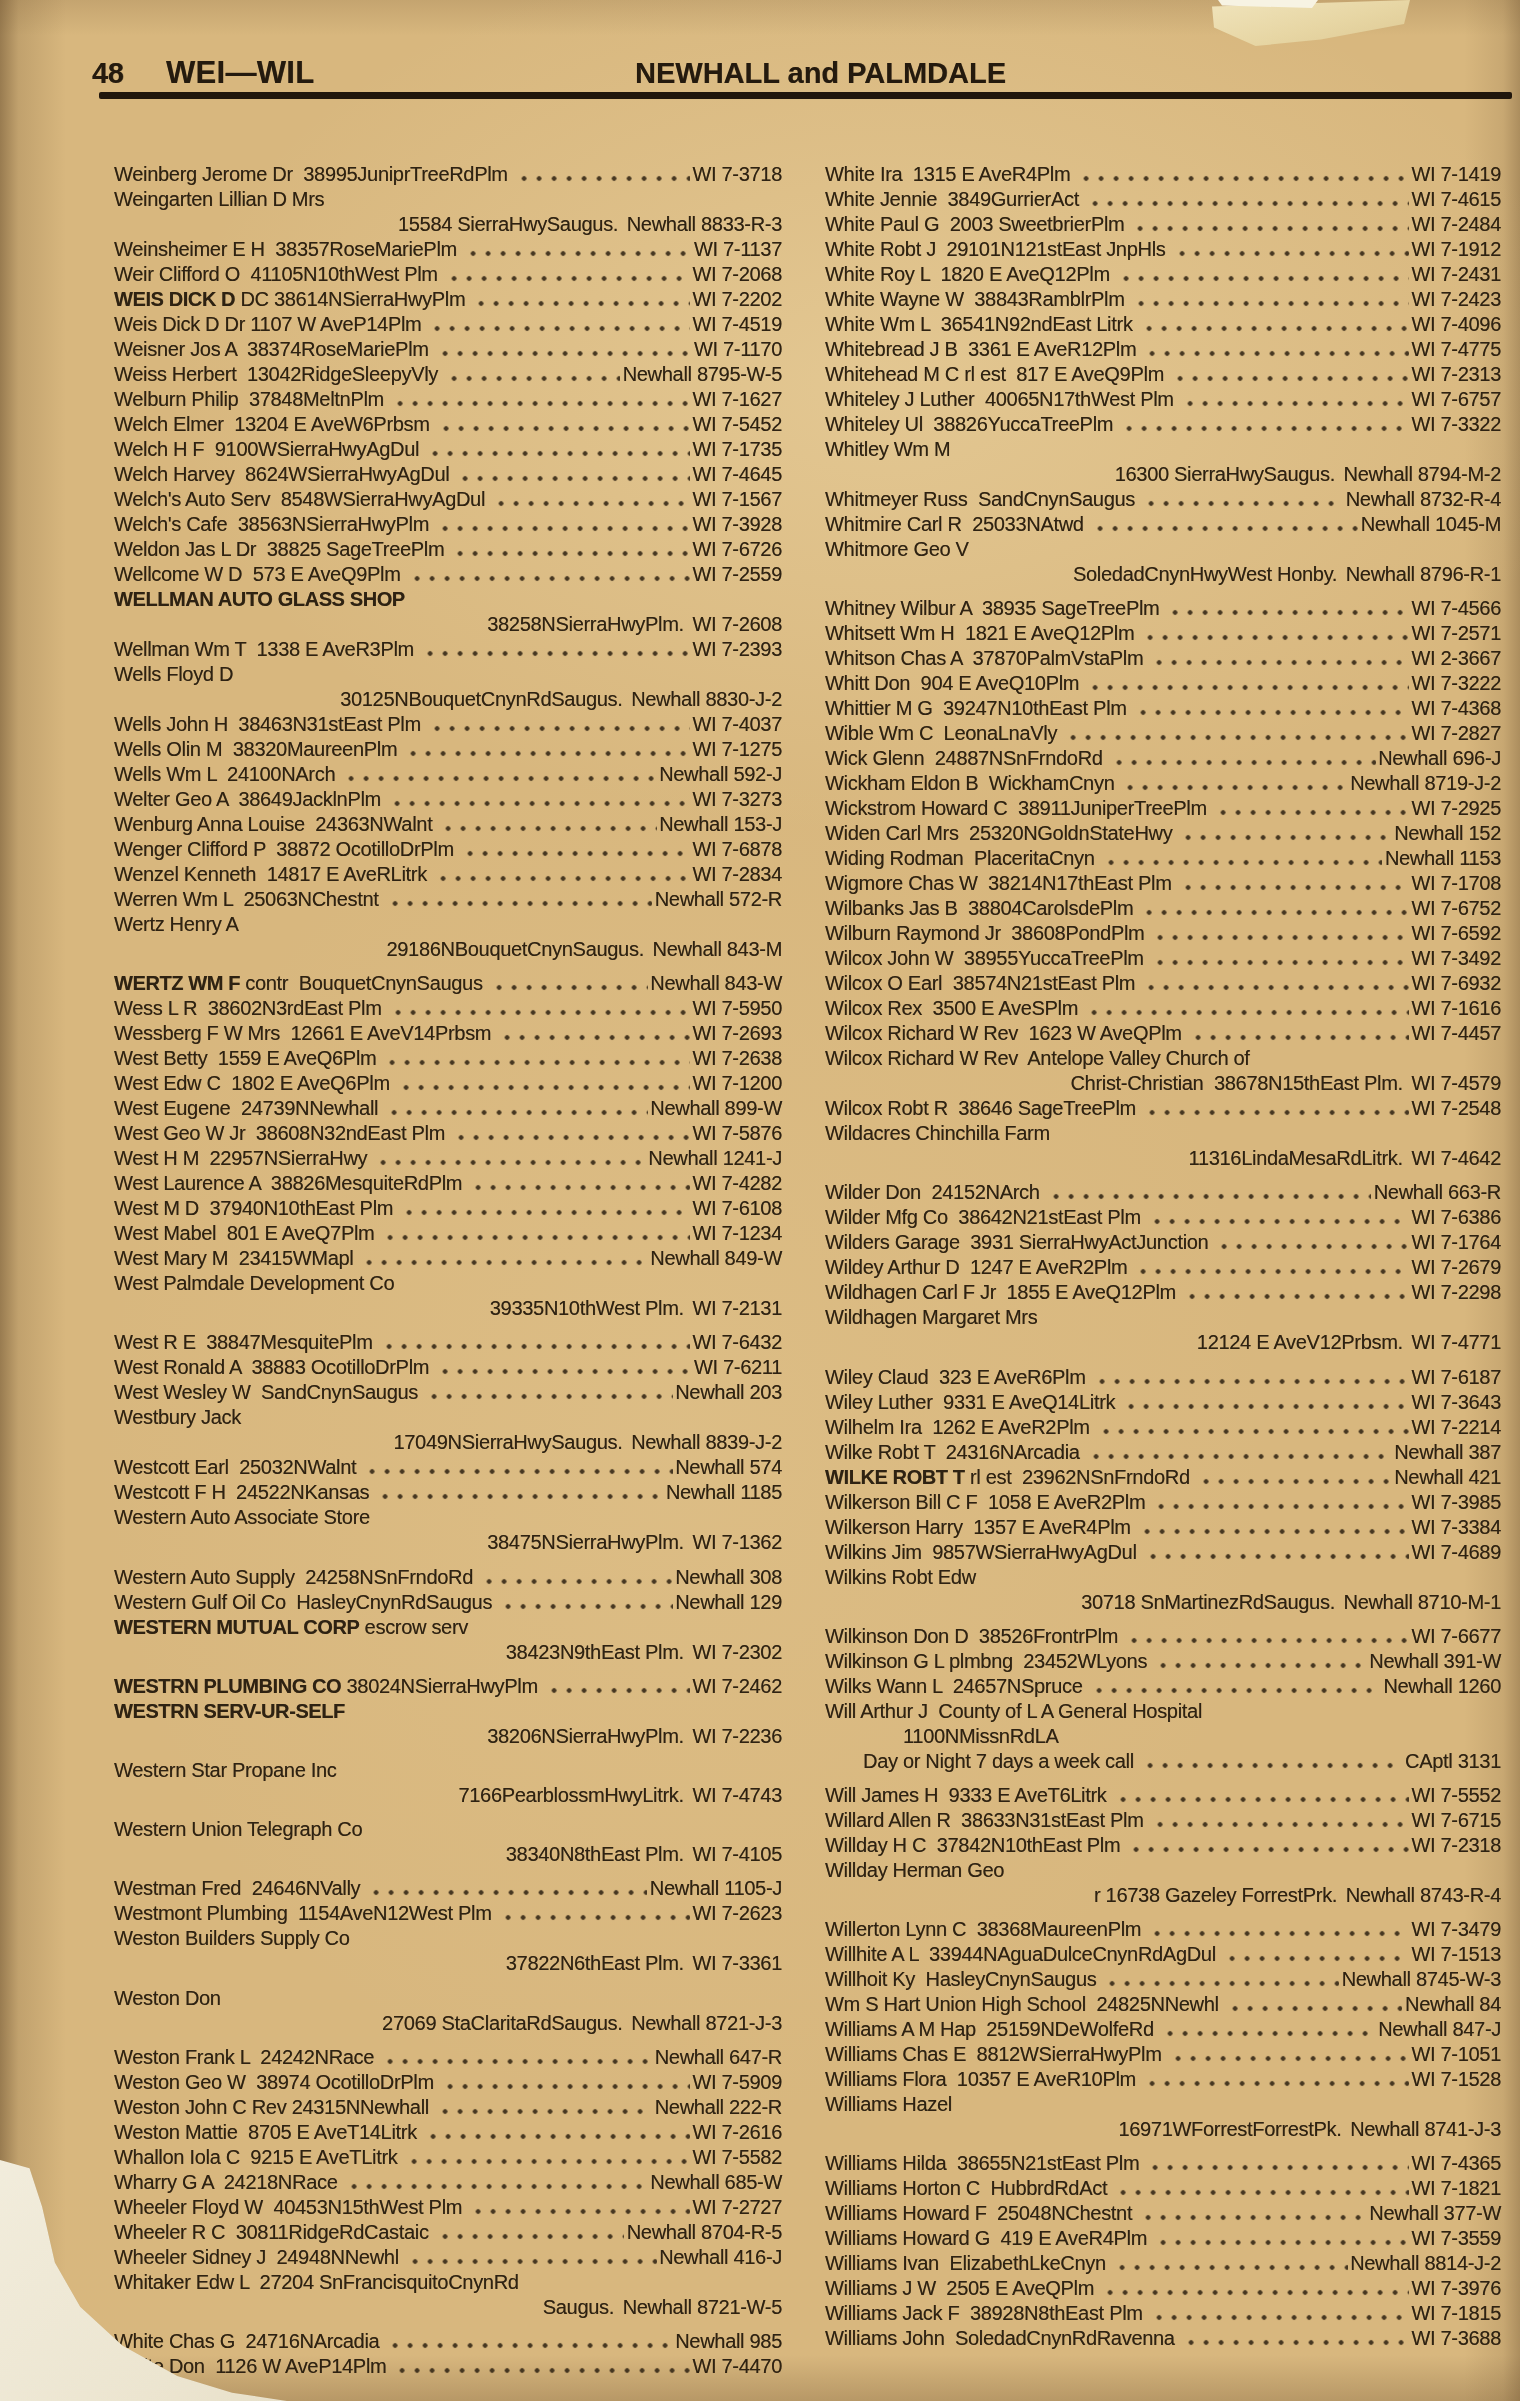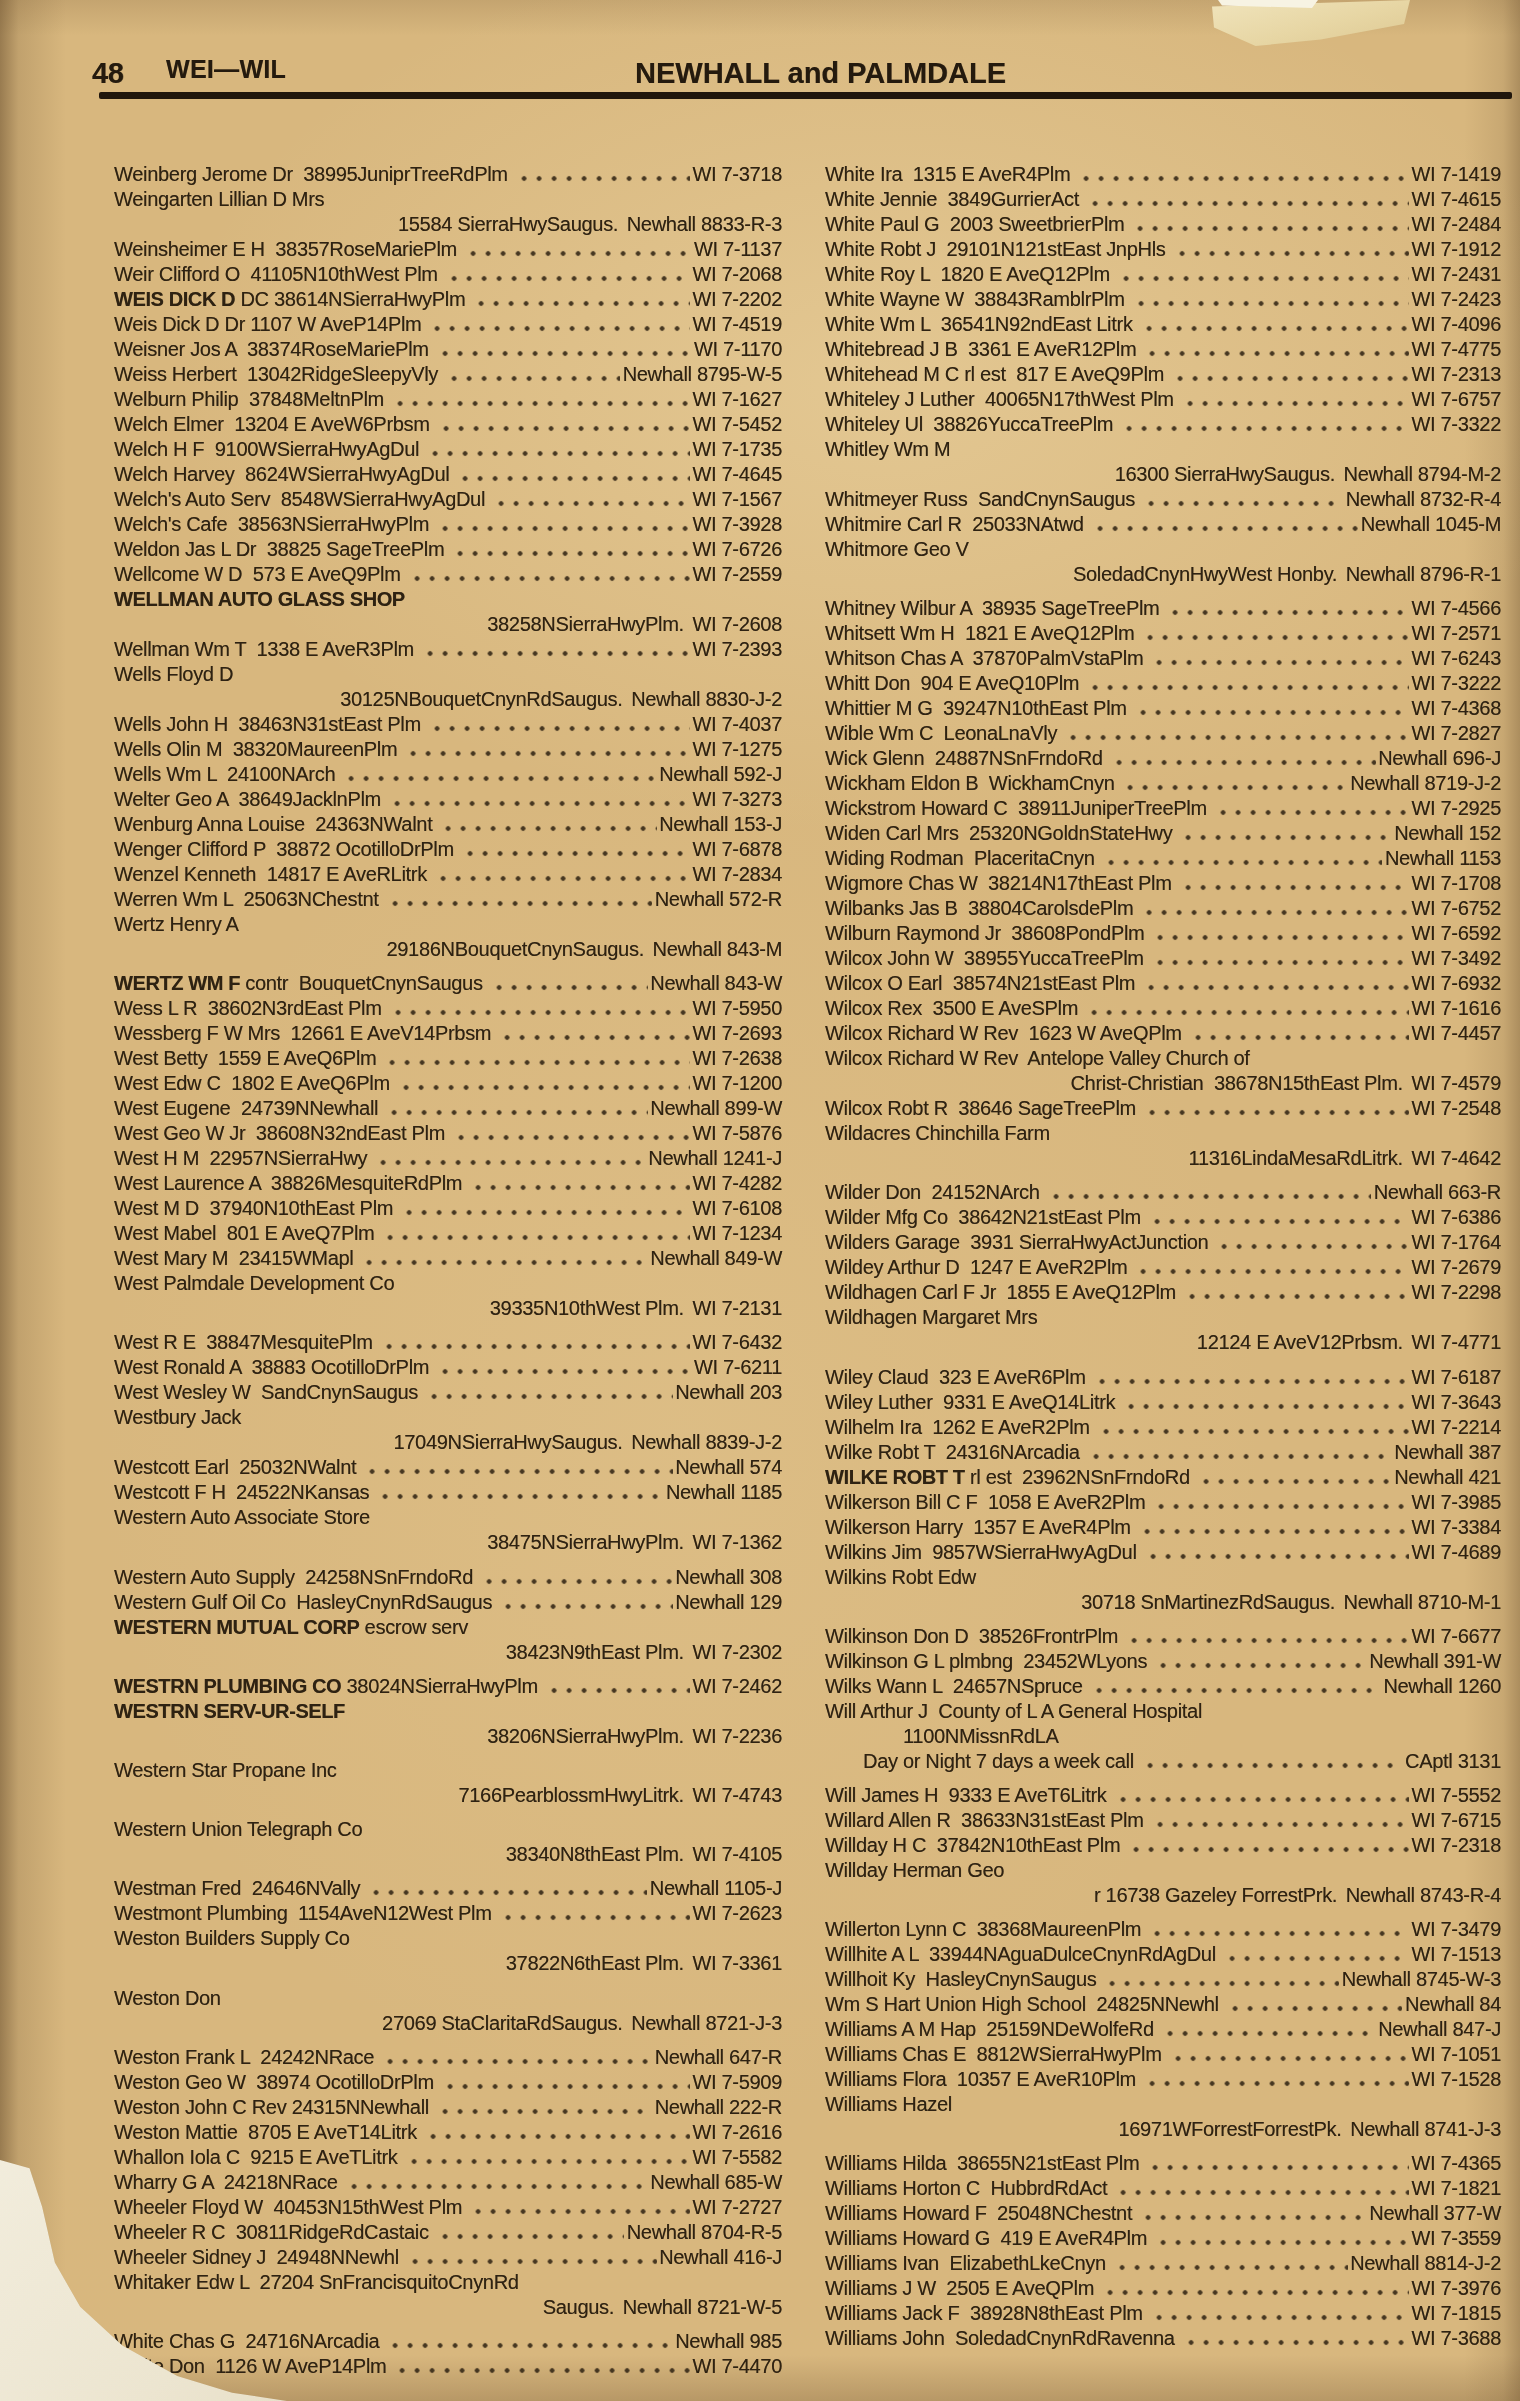--- a/index.html
+++ b/index.html
@@ -17,21 +17,21 @@
       linear-gradient(90deg, rgba(100,74,42,.55) 0px, rgba(100,74,42,.20) 18.5px, rgba(100,74,42,0) 66px),
       linear-gradient(270deg, rgba(100,74,42,.38) 0px, rgba(100,74,42,.14) 17px, rgba(100,74,42,0) 56px),
       linear-gradient(0deg, rgba(96,70,40,.28) 0px, rgba(96,70,40,0) 46px),
       linear-gradient(180deg, rgba(108,80,46,.18) 0px, rgba(108,80,46,0) 36px);
     color:#2e2212;
   }
   
   .hdr{position:absolute;font-weight:bold;letter-spacing:-0.3px;
        color:#241a0e;text-shadow:0.3px 0.3px 0.3px rgba(36,26,14,.55);white-space:pre;}
   .hdr-page {left:92px;top:57px;font-size:29px;}
-  .hdr-range{left:166px;top:55px;font-size:25px;letter-spacing:0.3px;}
+  .hdr-range{left:166px;top:55px;font-size:31px;letter-spacing:0.3px;}
   .hdr-title{left:635px;top:57px;font-size:29px;letter-spacing:0px;}
   .rule{position:absolute;left:99px;right:8px;top:92px;height:7.3px;
         background:#20160c;border-radius:2px;}
   
   .col{position:absolute;top:162px;font-size:20px;letter-spacing:-0.3px;
        color:#2e2212;text-shadow:0.2px 0.2px 0.3px rgba(46,34,18,.5);}
   .col-left {left:114px;width:668px;}
   .col-right{left:825px;width:676px;}
   .ln{display:flex;align-items:baseline;height:25px;line-height:25px;white-space:pre;}
   .ln.g{margin-bottom:9.2px;}
@@ -184,21 +184,21 @@
       <div class="ln"><span class="t">Whiteley J Luther  40065N17thWest Plm</span><span class="leader"></span><span class="ph">WI 7-6757</span></div>
       <div class="ln"><span class="t">Whiteley Ul  38826YuccaTreePlm</span><span class="leader"></span><span class="ph">WI 7-3322</span></div>
       <div class="ln"><span class="t">Whitley Wm M</span></div>
       <div class="ln r"><span class="t">16300 SierraHwySaugus.</span><span class="ph">Newhall 8794-M-2</span></div>
       <div class="ln"><span class="t">Whitmeyer Russ  SandCnynSaugus</span><span class="leader"></span><span class="ph">Newhall 8732-R-4</span></div>
       <div class="ln"><span class="t">Whitmire Carl R  25033NAtwd</span><span class="leader"></span><span class="ph">Newhall 1045-M</span></div>
       <div class="ln"><span class="t">Whitmore Geo V</span></div>
       <div class="ln r g"><span class="t">SoledadCnynHwyWest Honby.</span><span class="ph">Newhall 8796-R-1</span></div>
       <div class="ln"><span class="t">Whitney Wilbur A  38935 SageTreePlm</span><span class="leader"></span><span class="ph">WI 7-4566</span></div>
       <div class="ln"><span class="t">Whitsett Wm H  1821 E AveQ12Plm</span><span class="leader"></span><span class="ph">WI 7-2571</span></div>
-      <div class="ln"><span class="t">Whitson Chas A  37870PalmVstaPlm</span><span class="leader"></span><span class="ph">WI 7-6243</span></div>
+      <div class="ln"><span class="t">Whitson Chas A  37870PalmVstaPlm</span><span class="leader"></span><span class="ph">WI 2-3667</span></div>
       <div class="ln"><span class="t">Whitt Don  904 E AveQ10Plm</span><span class="leader"></span><span class="ph">WI 7-3222</span></div>
       <div class="ln"><span class="t">Whittier M G  39247N10thEast Plm</span><span class="leader"></span><span class="ph">WI 7-4368</span></div>
       <div class="ln"><span class="t">Wible Wm C  LeonaLnaVly</span><span class="leader"></span><span class="ph">WI 7-2827</span></div>
       <div class="ln"><span class="t">Wick Glenn  24887NSnFrndoRd</span><span class="leader"></span><span class="ph">Newhall 696-J</span></div>
       <div class="ln"><span class="t">Wickham Eldon B  WickhamCnyn</span><span class="leader"></span><span class="ph">Newhall 8719-J-2</span></div>
       <div class="ln"><span class="t">Wickstrom Howard C  38911JuniperTreePlm</span><span class="leader"></span><span class="ph">WI 7-2925</span></div>
       <div class="ln"><span class="t">Widen Carl Mrs  25320NGoldnStateHwy</span><span class="leader"></span><span class="ph">Newhall 152</span></div>
       <div class="ln"><span class="t">Widing Rodman  PlaceritaCnyn</span><span class="leader"></span><span class="ph">Newhall 1153</span></div>
       <div class="ln"><span class="t">Wigmore Chas W  38214N17thEast Plm</span><span class="leader"></span><span class="ph">WI 7-1708</span></div>
       <div class="ln"><span class="t">Wilbanks Jas B  38804CarolsdePlm</span><span class="leader"></span><span class="ph">WI 7-6752</span></div>

